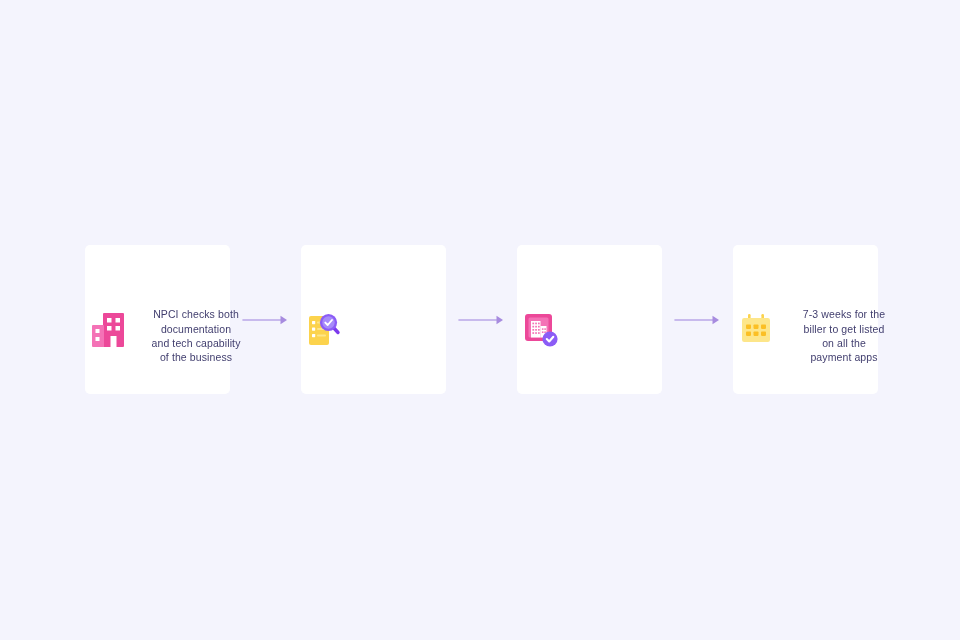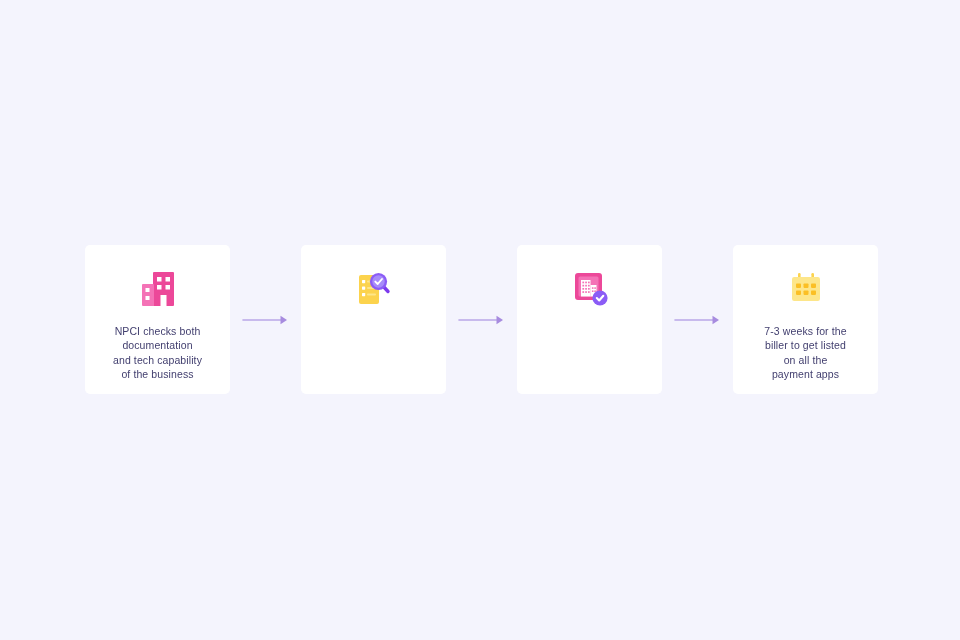--- a/index.html
+++ b/index.html
@@ -26,21 +26,21 @@
     justify-content: space-between;
   }
 
   .step-card {
     width: 145px;
     height: 149px;
     background: #ffffff;
     border-radius: 5px;
     box-sizing: border-box;
     display: flex;
-    flex-direction: column;
+    flex-direction: row;
     align-items: center;
     flex: 0 0 145px;
     padding-top: 21px;
   }
 
   .card-icon {
     width: 46px;
     height: 46px;
     display: flex;
     align-items: center;

